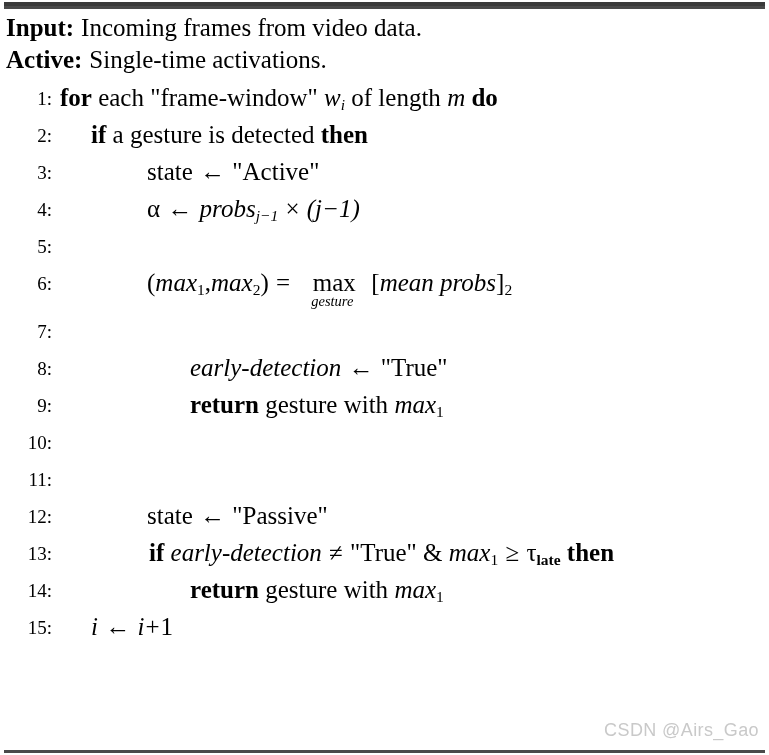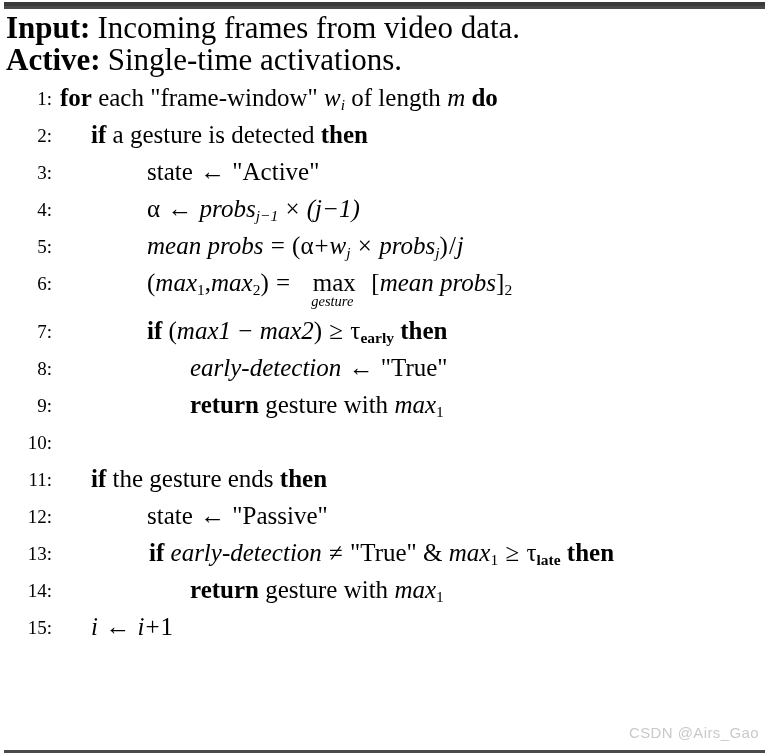--- a/index.html
+++ b/index.html
@@ -39,21 +39,21 @@
     line-height: 34px;
     text-align: justify;
     text-align-last: left;
     padding: 4px 2px 6px 2px;
     letter-spacing: 0.1px;
   }
   .title .kw { font-weight: bold; }
 
   
   .io {
-    font-size: 31px;
+    font-size: 25px;
     line-height: 32px;
     padding: 3px 2px 0 2px;
   }
   .io-row { white-space: nowrap; }
   .io-row .lbl { font-weight: bold; }
   .io-row .val { margin-left: 7px; }
 
   
   .body-lines {
     padding-top: 3px;
@@ -117,21 +117,21 @@
     font-style: italic;
     line-height: 14px;
   }
 
   
   .watermark {
     position: absolute;
     right: 10px;
     bottom: 16px;
     font-family: "Liberation Sans", "DejaVu Sans", sans-serif;
-    font-size: 15px;
+    font-size: 18px;
     color: #c9c9c9;
     letter-spacing: 0.4px;
   }
 </style>
 </head>
 <body>
 
 <div class="algo">
 
   <div class="rule rule-top"></div>
@@ -165,50 +165,47 @@
       <span class="txt i2"><span>state</span> <span class="op">←</span> <span>"Active"</span></span>
     </div>
 
     <div class="ln">
       <span class="num">4:</span>
       <span class="txt i2"><span class="rm">α</span> <span class="op">←</span> <span class="m">probs</span><span class="sub">j−1</span> <span class="op">×</span> <span class="m">(j−1)</span></span>
     </div>
 
     <div class="ln">
       <span class="num">5:</span>
-      <span class="txt i2"><span class="m">mean probs</span> <span class="op">=</span> <span class="paren">(</span><span class="rm">α</span><span class="op">+</span><span class="m">w</span><span class="sub">j</span> <span class="op">×</span> <span class="m">probs</span><span class="sub">j</span><span class="paren">)</span><span class="op">/</span><span class="m">j</span></span>
     </div>
 
     <div class="ln tall">
       <span class="num">6:</span>
       <span class="txt i2"><span class="paren">(</span><span class="m">max</span><span class="sub sub-rm">1</span><span class="paren">,</span><span class="m">max</span><span class="sub sub-rm">2</span><span class="paren">)</span> <span class="op">=</span> <span class="maxop"><span class="top">max</span><span class="bot">gesture</span></span><span class="paren">[</span><span class="m">mean probs</span><span class="paren">]</span><span class="sub sub-rm">2</span></span>
     </div>
 
     <div class="ln">
       <span class="num">7:</span>
-      <span class="txt i2"><span class="b">if</span> <span class="paren">(</span><span class="m">max1</span> <span class="op">−</span> <span class="m">max2</span><span class="paren">)</span> <span class="op">≥</span> <span class="rm">τ</span><span class="sub sub-b">early</span> <span class="b">then</span></span>
     </div>
 
     <div class="ln">
       <span class="num">8:</span>
       <span class="txt i3"><span class="m">early-detection</span> <span class="op">←</span> <span class="rm">"True"</span></span>
     </div>
 
     <div class="ln">
       <span class="num">9:</span>
       <span class="txt i3"><span class="b">return</span> <span>gesture with</span> <span class="m">max</span><span class="sub sub-rm">1</span></span>
     </div>
 
     <div class="ln">
       <span class="num">10:</span>
     </div>
 
     <div class="ln">
       <span class="num">11:</span>
-      <span class="txt i1"><span class="b">if</span> <span>the gesture ends</span> <span class="b">then</span></span>
     </div>
 
     <div class="ln">
       <span class="num">12:</span>
       <span class="txt i2"><span>state</span> <span class="op">←</span> <span>"Passive"</span></span>
     </div>
 
     <div class="ln">
       <span class="num">13:</span>
       <span class="txt i2b"><span class="b">if</span> <span class="m">early-detection</span> <span class="op">≠</span> <span class="rm">"True"</span> <span class="rm">&amp;</span> <span class="m">max</span><span class="sub sub-rm">1</span> <span class="op">≥</span> <span class="rm">τ</span><span class="sub sub-b">late</span> <span class="b">then</span></span>

